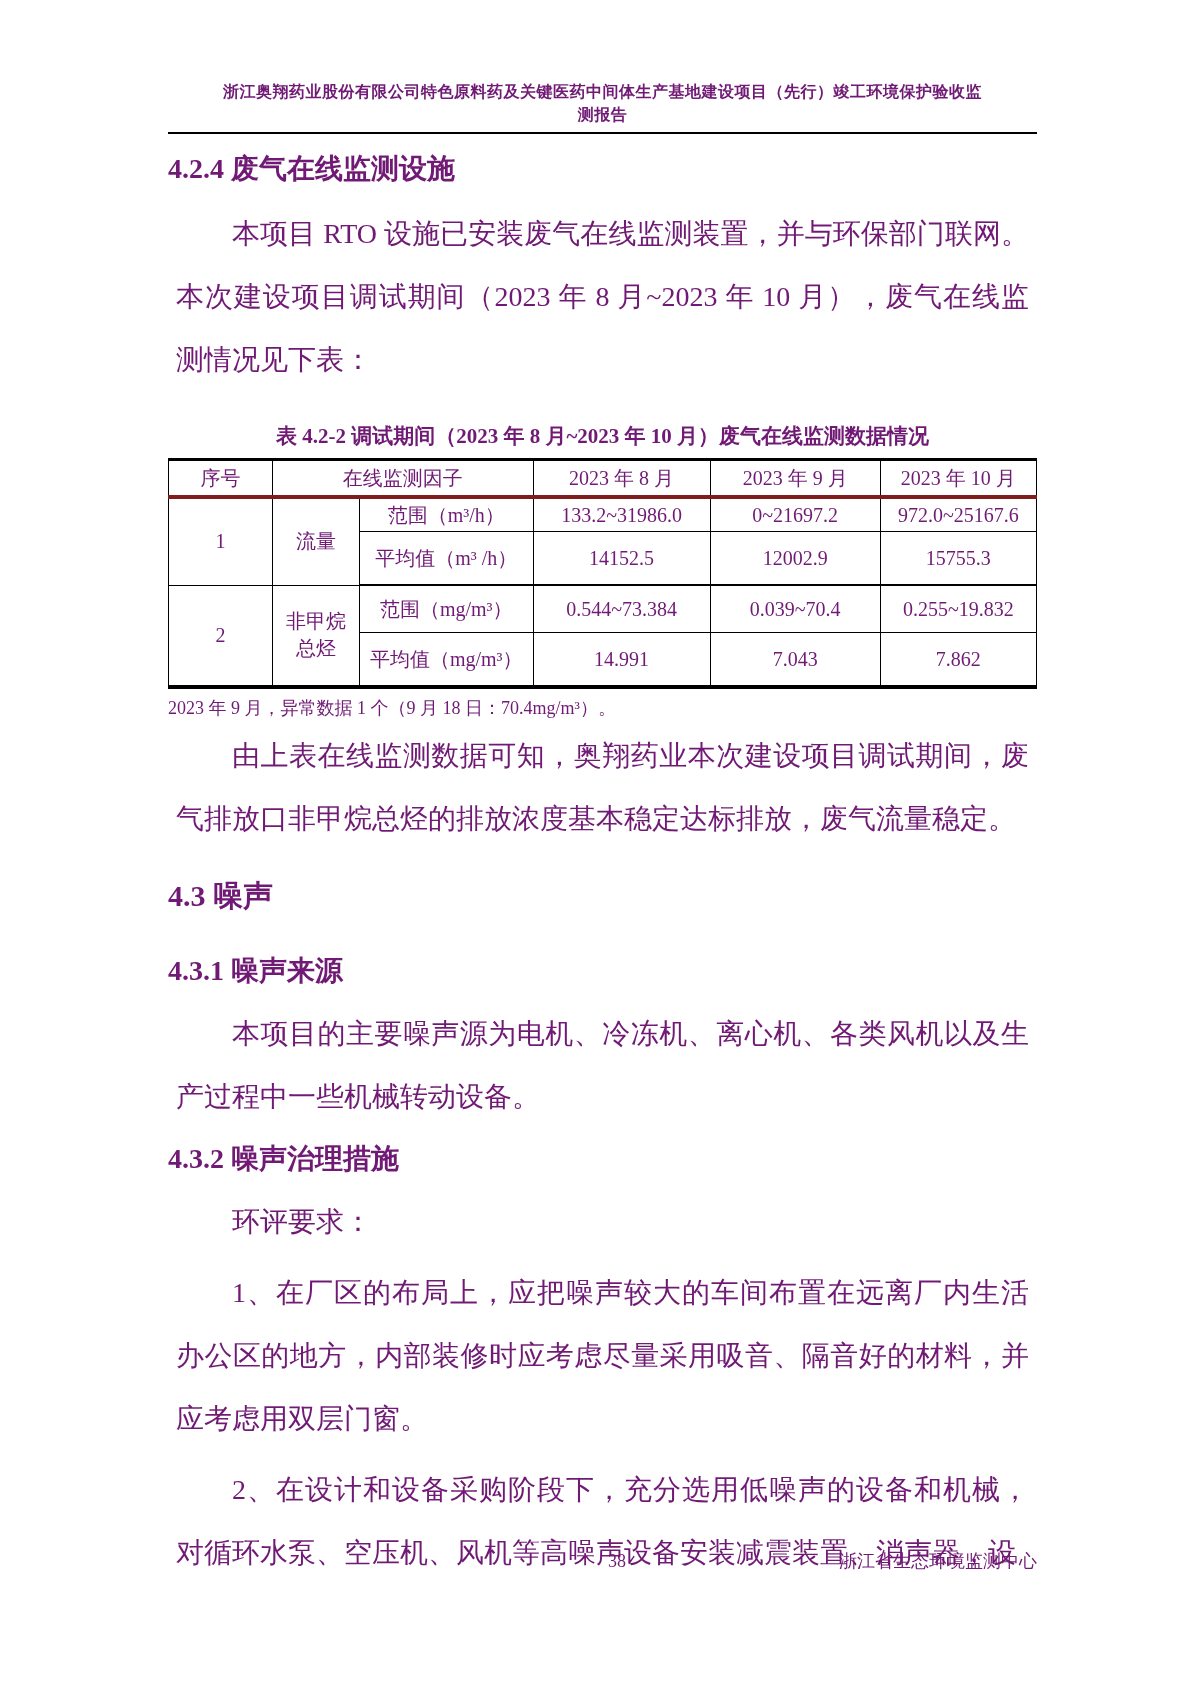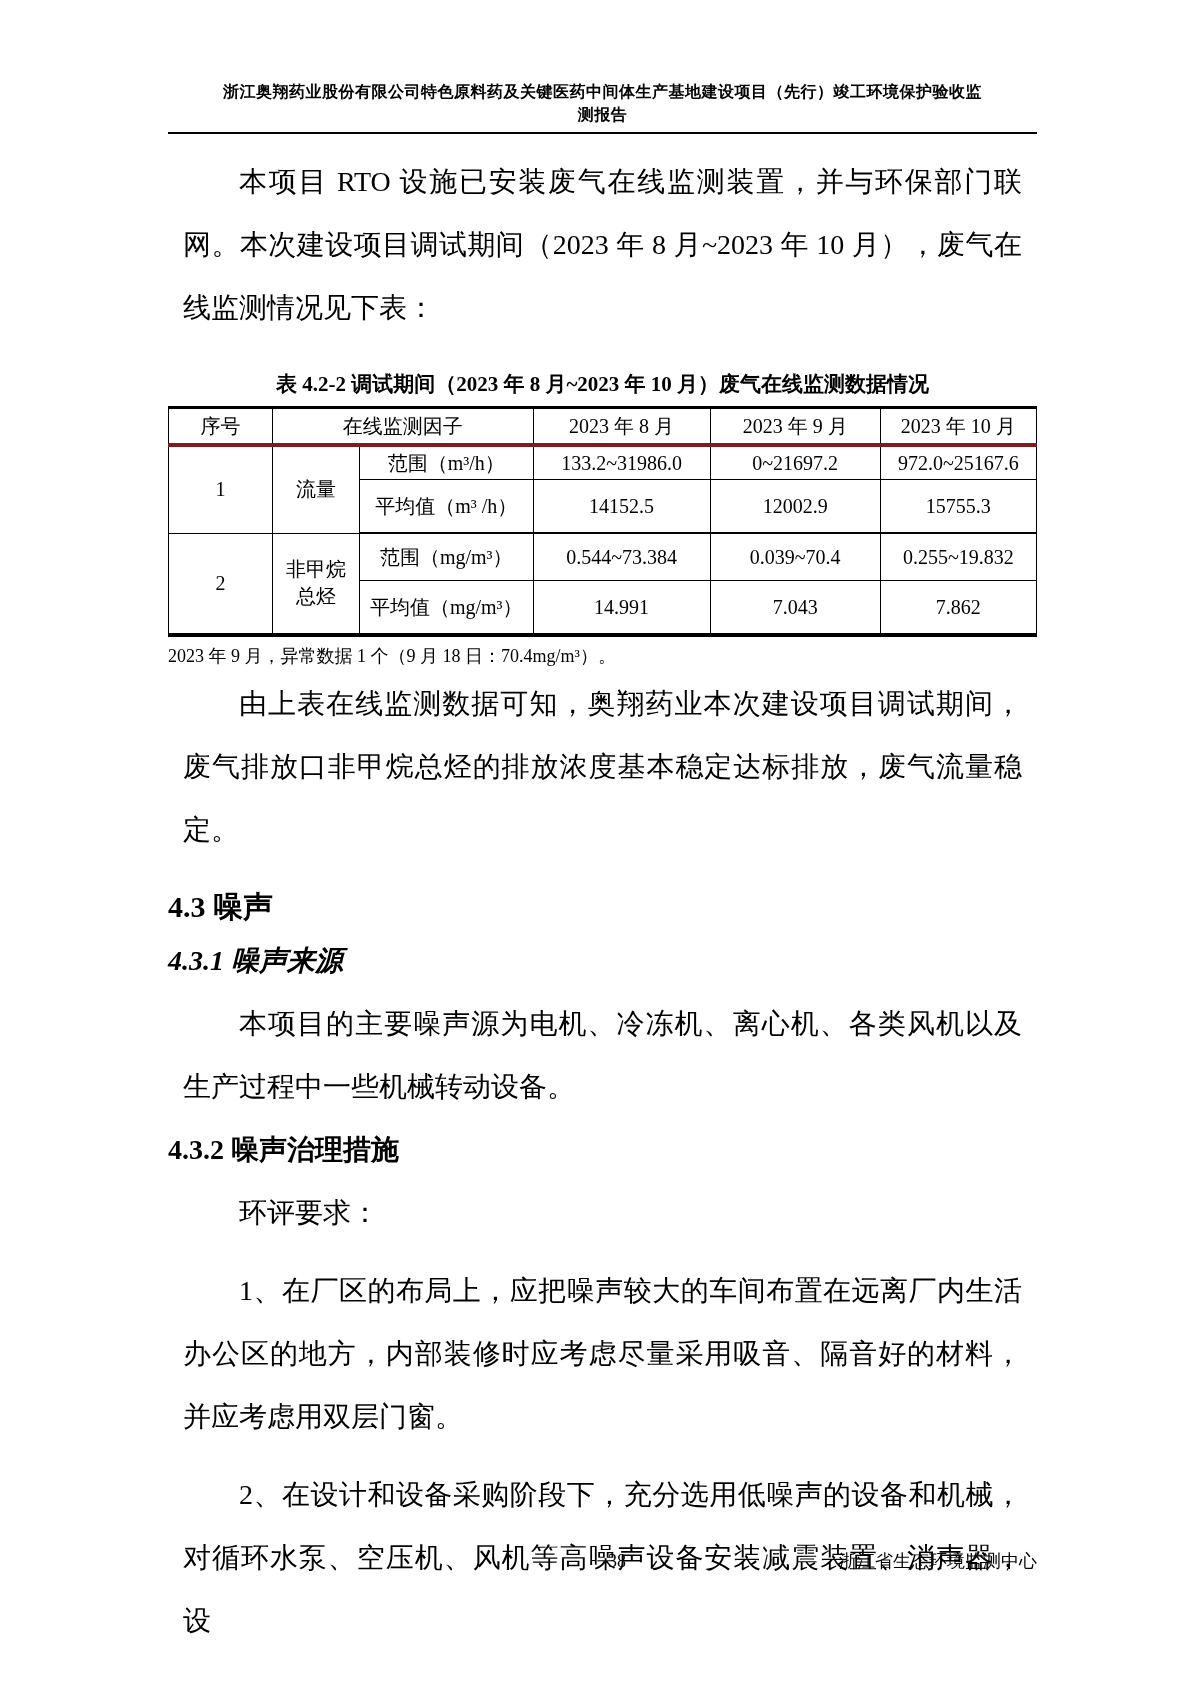--- a/index.html
+++ b/index.html
@@ -5,21 +5,21 @@
   html, body {
     margin: 0;
     padding: 0;
     background: #ffffff;
   }
   .page {
     position: relative;
     width: 1190px;
     height: 1683px;
     background: #ffffff;
-    color: #000000;
+    color: #701a75;
     font-family: "Liberation Serif", "DejaVu Serif", serif;
     overflow: hidden;
   }
   .content {
     position: absolute;
     left: 168px;
     top: 0;
     width: 869px;
   }
   
@@ -45,29 +45,29 @@
     line-height: 34px;
     text-align: left;
   }
   .h2-heading {
     margin-top: 28px;
     font-size: 30px;
     font-weight: bold;
     line-height: 36px;
     text-align: left;
   }
-  .h431 { margin-top: 19px; font-style: italic; }
+  .h431 { margin-top: 40px; }
   .h432 { margin-top: 14px; }
   
   .body-para {
     font-size: 28px;
     line-height: 63px;
     text-align: justify;
     text-indent: 2em;
-    margin: 15px;
+    margin: 8px;
   }
   .para-424 { margin-top: 16px; }
   .para-analysis { margin-top: 0; }
   .para-431 { margin-top: 14px; }
   .para-intro { margin-top: 14px; text-align: left; }
   
   .table-title {
     margin-top: 30px;
     font-size: 21px;
     font-weight: bold;
@@ -134,20 +134,21 @@
 
 <div class="page">
   <div class="content">
 
     <div class="doc-header">
       <div>浙江奥翔药业股份有限公司特色原料药及关键医药中间体生产基地建设项目（先行）竣工环境保护验收监</div>
       <div>测报告</div>
     </div>
     <hr class="header-rule">
 
+    <div class="h3-heading">4.2.4 废气在线监测设施</div>
 
     <p class="body-para para-424">本项目 RTO 设施已安装废气在线监测装置，并与环保部门联网。本次建设项目调试期间（2023 年 8 月~2023 年 10 月），废气在线监测情况见下表：</p>
 
     <div class="table-title">表 4.2-2  调试期间（2023 年 8 月~2023 年 10 月）废气在线监测数据情况</div>
 
     <table class="data-table">
       <colgroup>
         <col style="width:12%">
         <col style="width:10%">
         <col style="width:20%">

